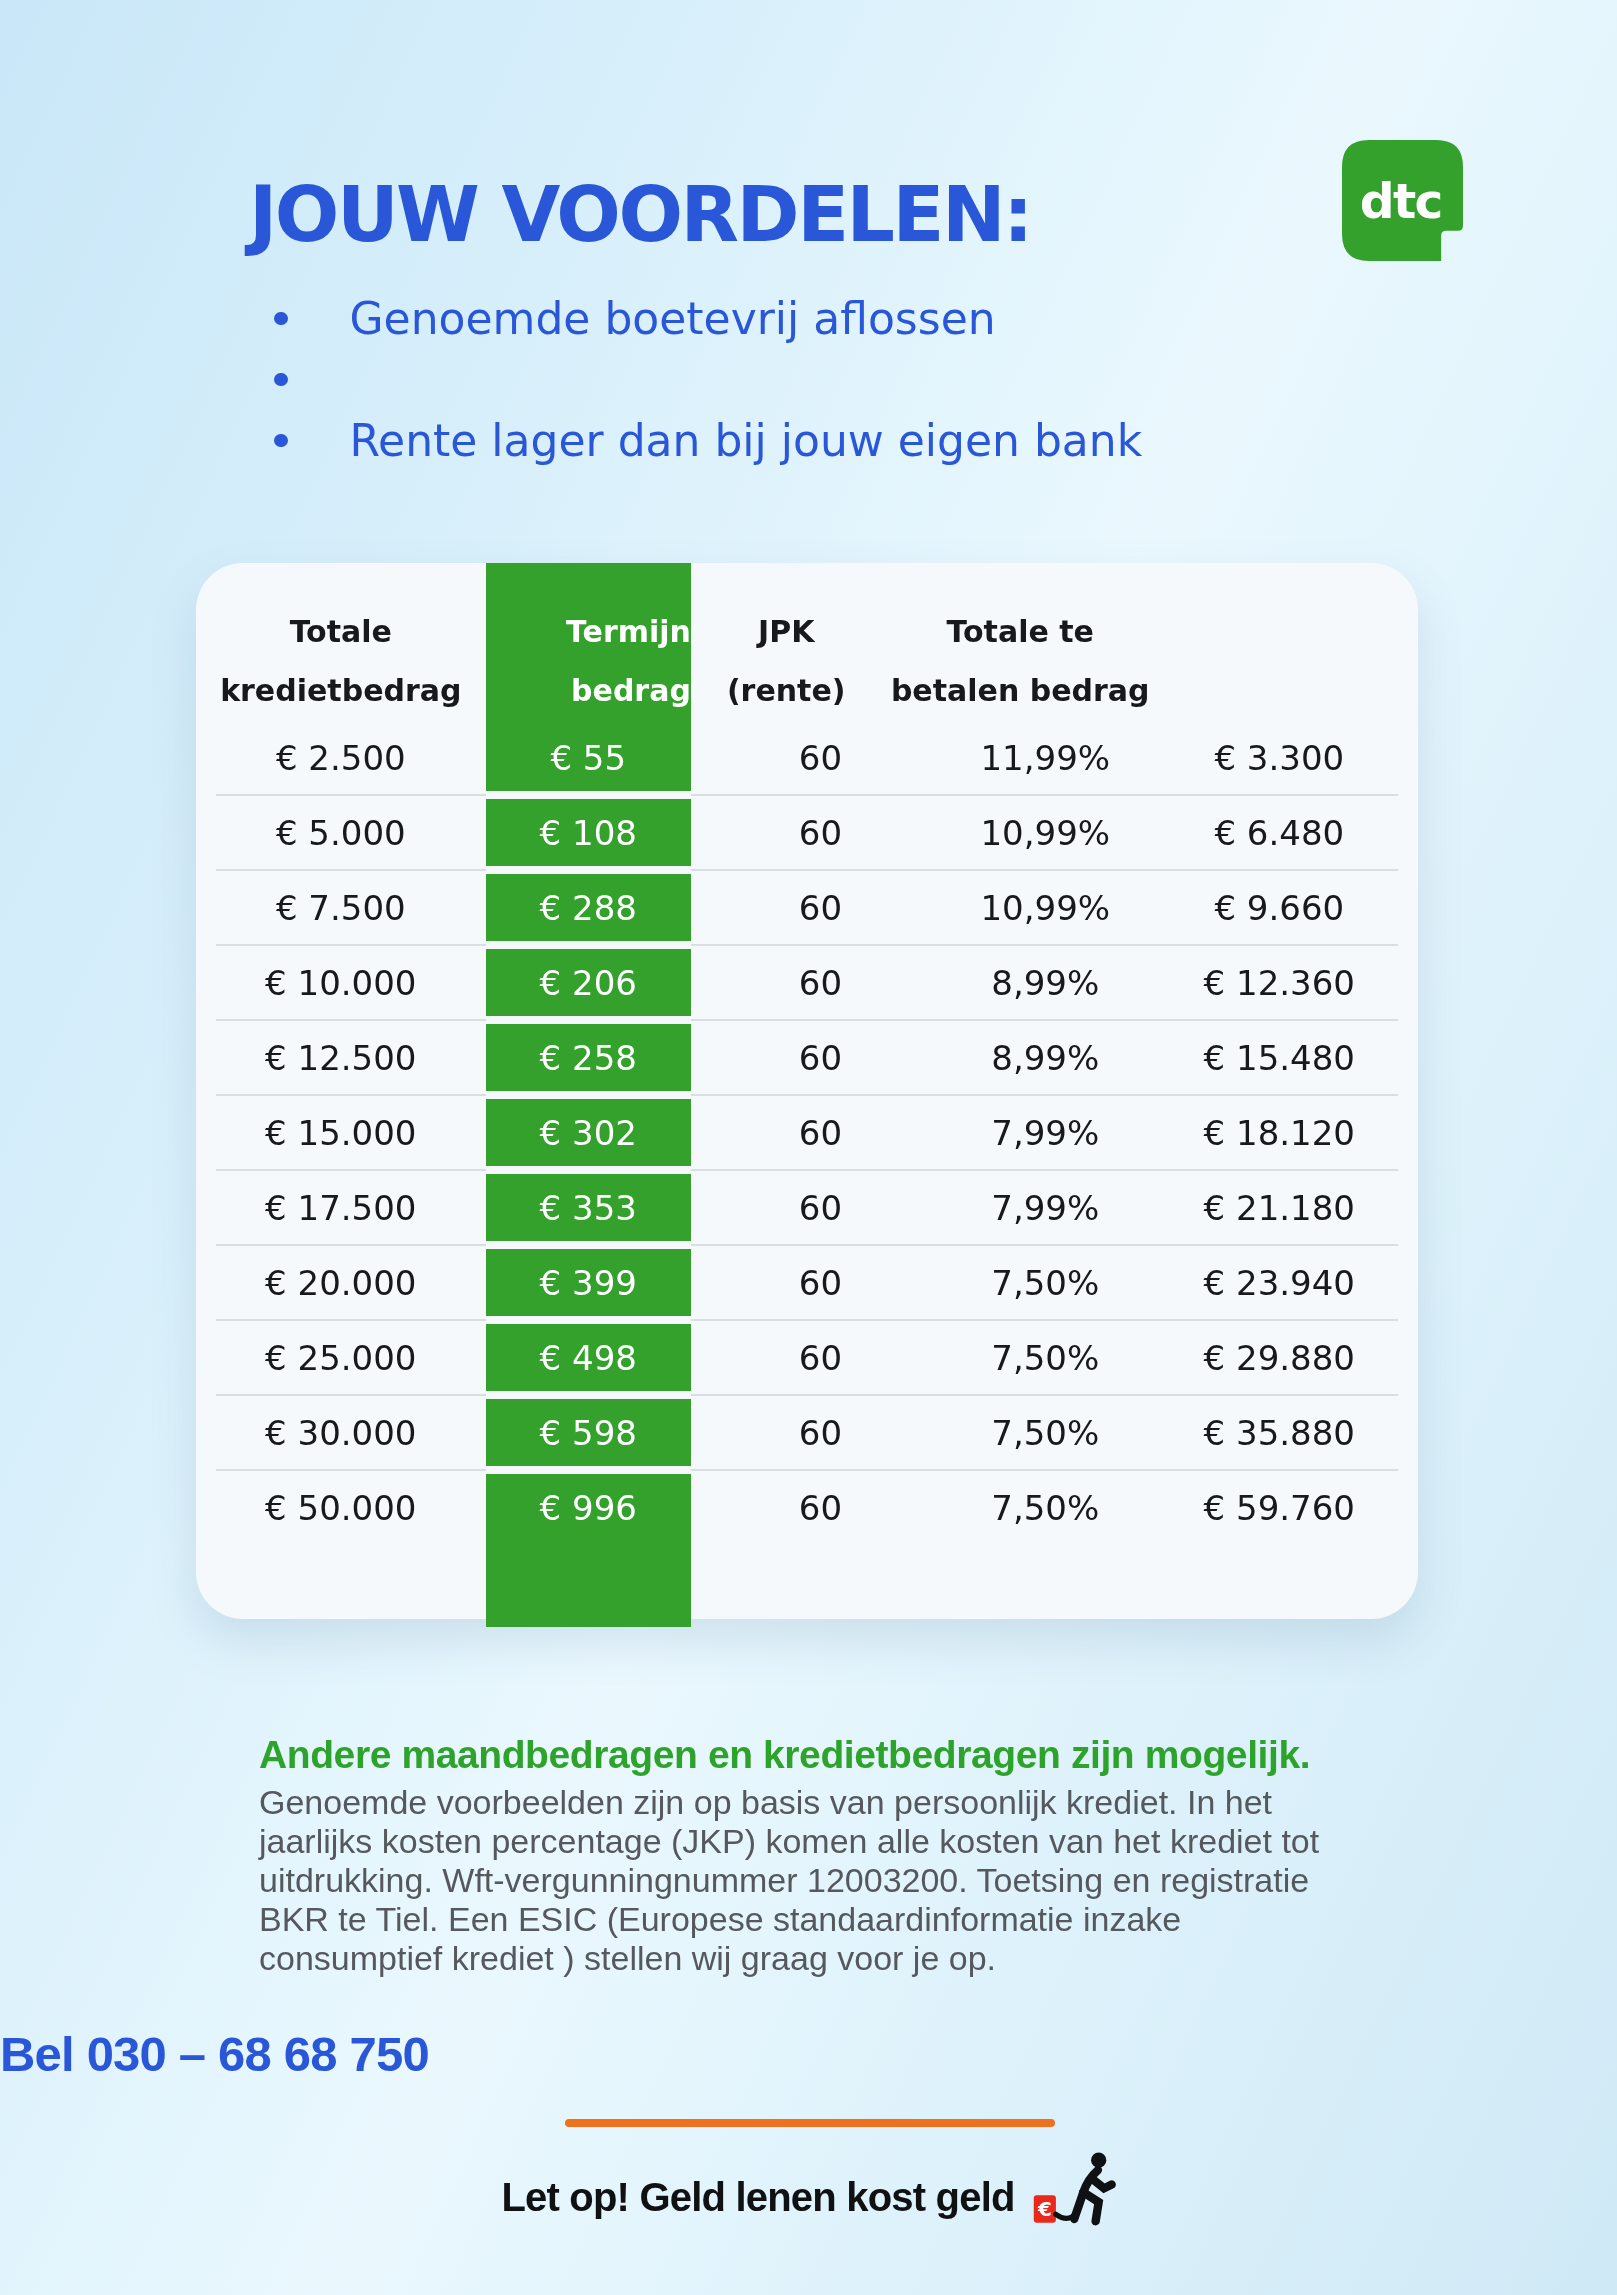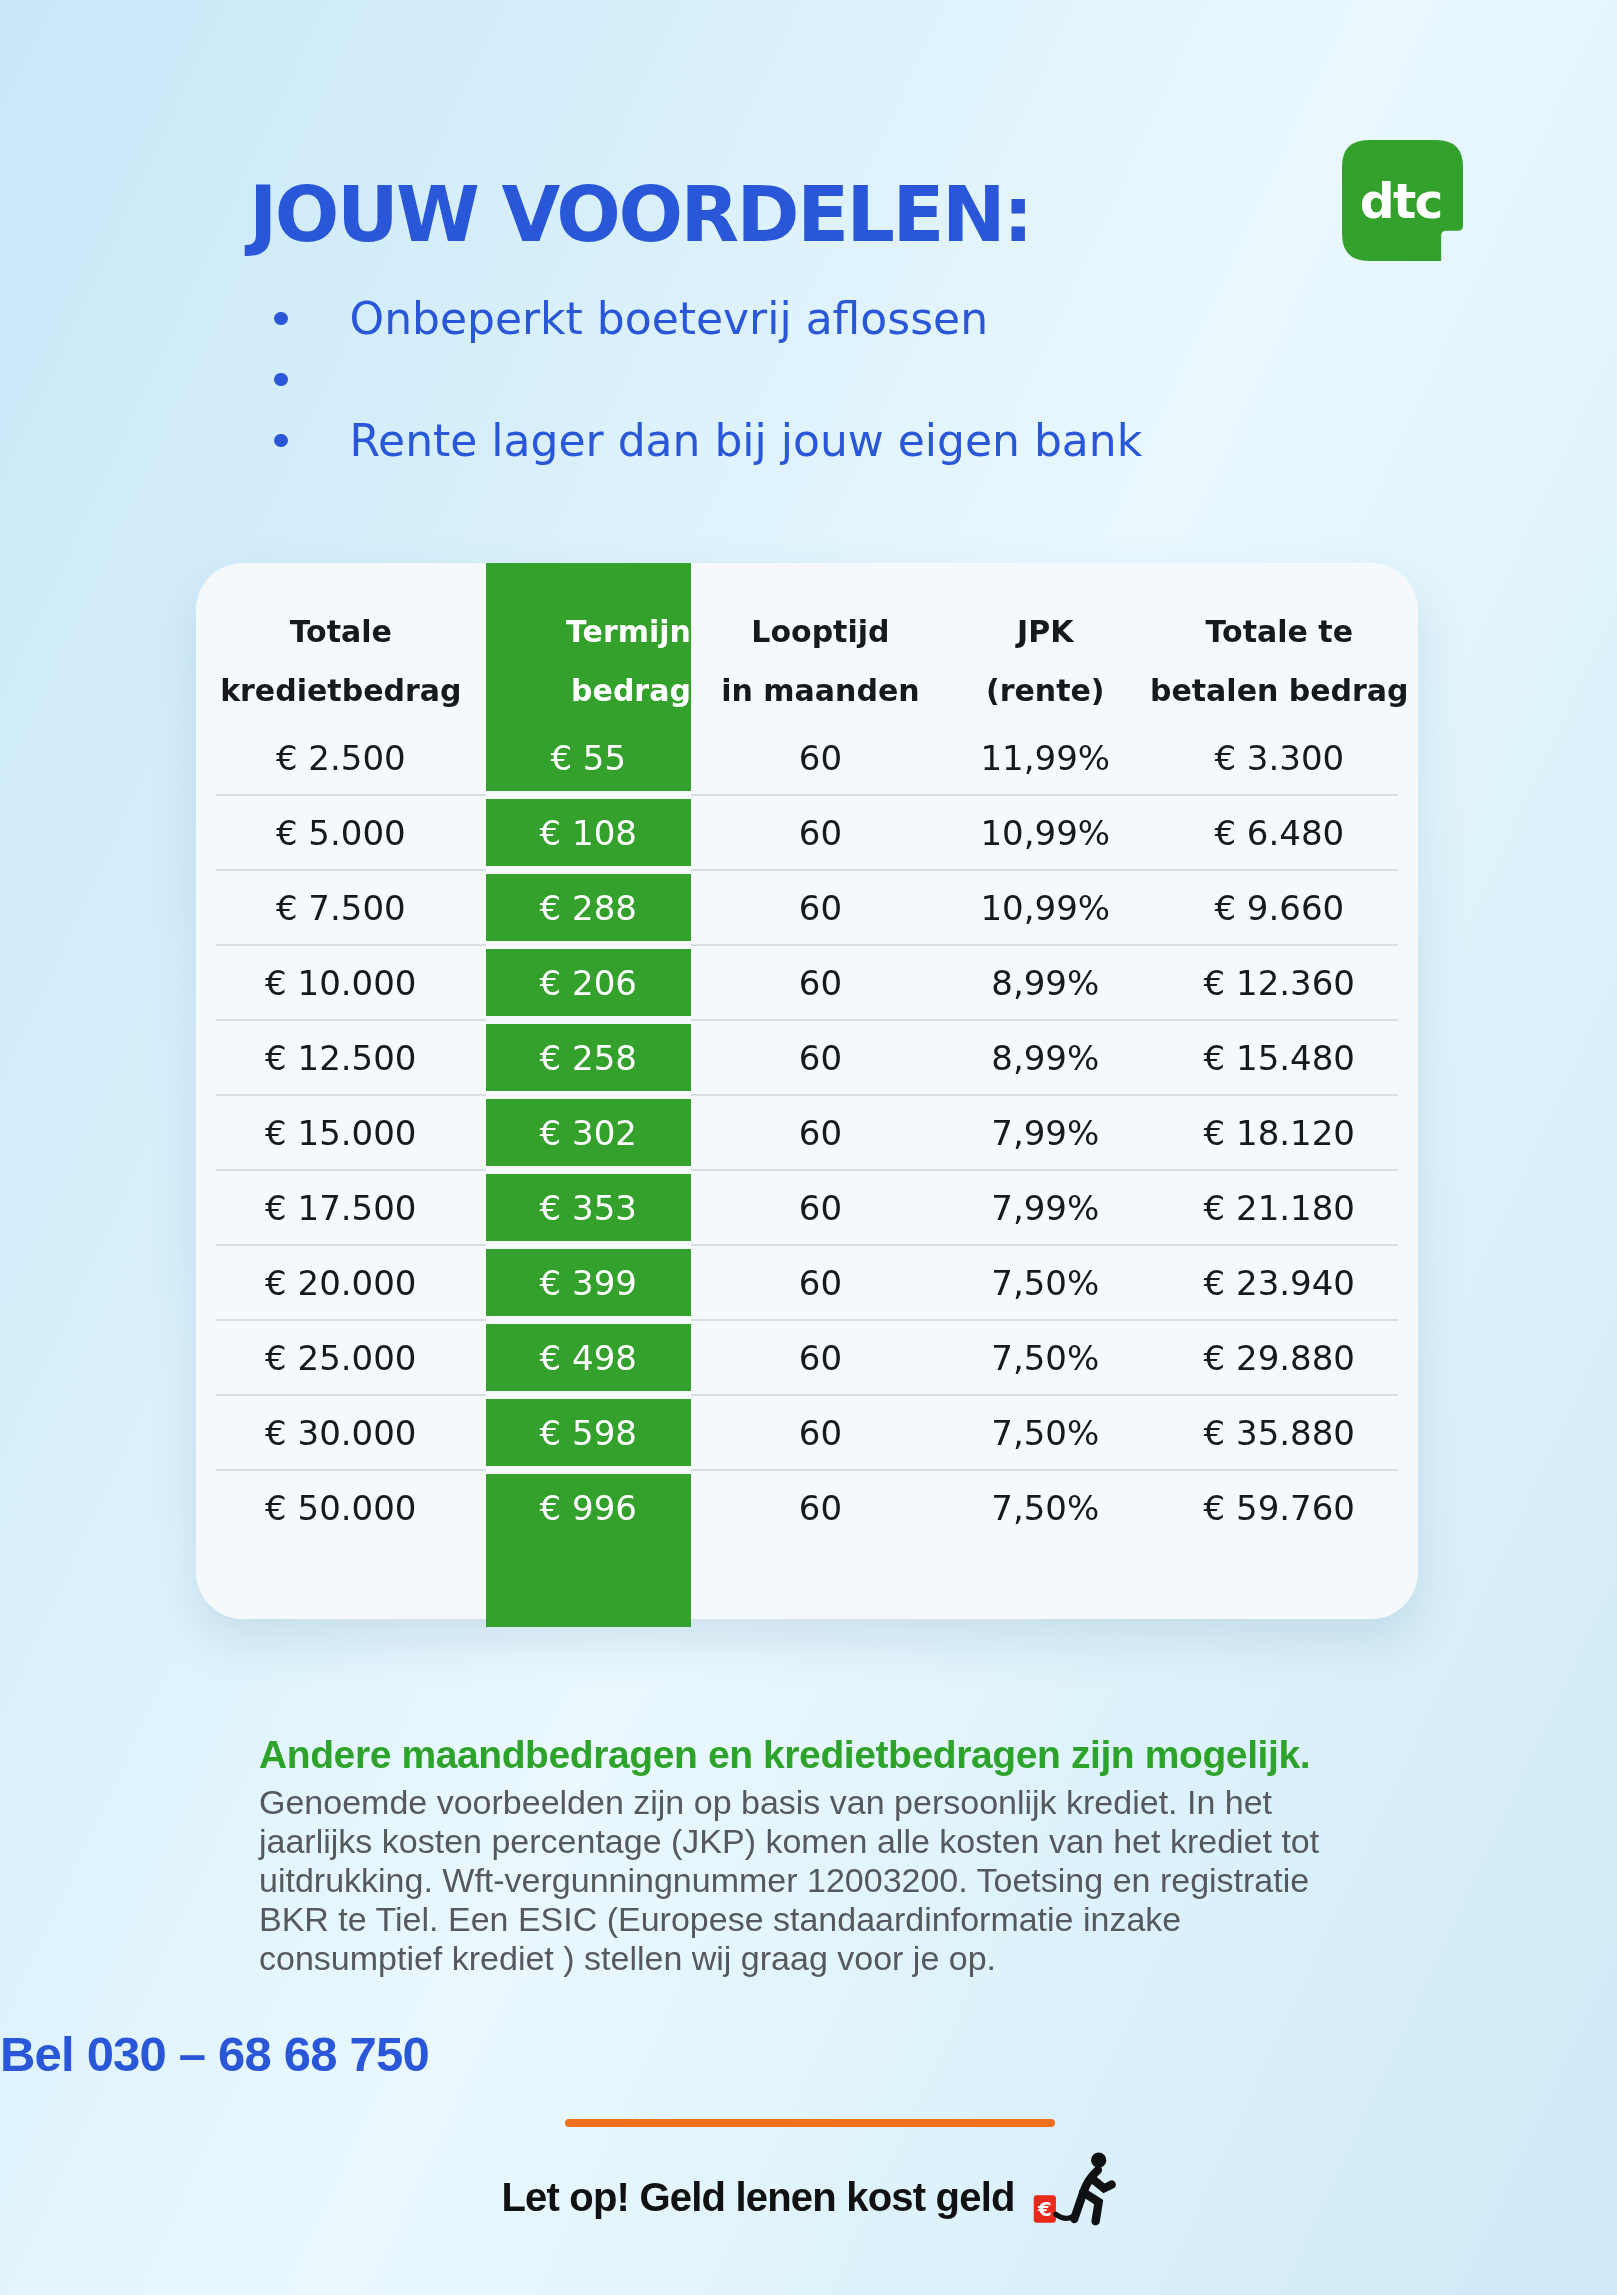--- a/index.html
+++ b/index.html
@@ -85,21 +85,21 @@
     <path d="M32,0 H112 Q144,0 144,32 V102 Q144,108 138,108 H124 Q118,108 118,114 V144 H32 Q0,144 0,112 V32 Q0,0 32,0 Z" fill="#33A12C"></path>
     <text x="70" y="93" text-anchor="middle" font-family="DejaVu Sans, sans-serif" font-weight="bold" font-size="58" letter-spacing="-2" fill="#ffffff">dtc</text>
   </svg>
 </div>
 
 <div class="title">JOUW VOORDELEN:</div>
 
 <div class="bullets">
   <div class="bullet">
     <span class="dot"></span>
-    <span class="bullet-text">Onbeperkt boetevrij aflossen</span>
+    <span class="bullet-text">Genoemde boetevrij aflossen</span>
   </div>
   <div class="bullet">
     <span class="dot"></span>
   </div>
   <div class="bullet">
     <span class="dot"></span>
     <span class="bullet-text">Rente lager dan bij jouw eigen bank</span>
   </div>
 </div>
 
@@ -108,24 +108,20 @@
   <div class="green-col"></div>
   <div class="card-content">
     <div class="h-row">
       <div class="h-cell c1">
         <div>Totale</div>
         <div>kredietbedrag</div>
       </div>
       <div class="h-cell c2">
         <div>Termijn</div>
         <div>bedrag</div>
-      </div>
-      <div class="h-cell c3">
-        <div>Looptijd</div>
-        <div>in maanden</div>
       </div>
       <div class="h-cell c4">
         <div>JPK</div>
         <div>(rente)</div>
       </div>
       <div class="h-cell c5">
         <div>Totale te</div>
         <div>betalen bedrag</div>
       </div>
     </div>

